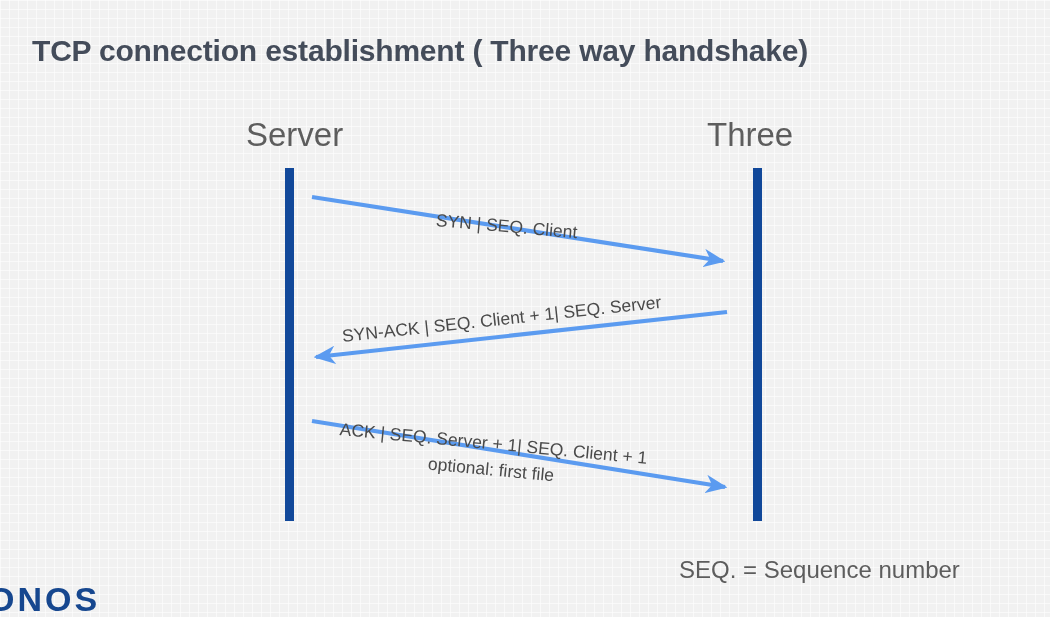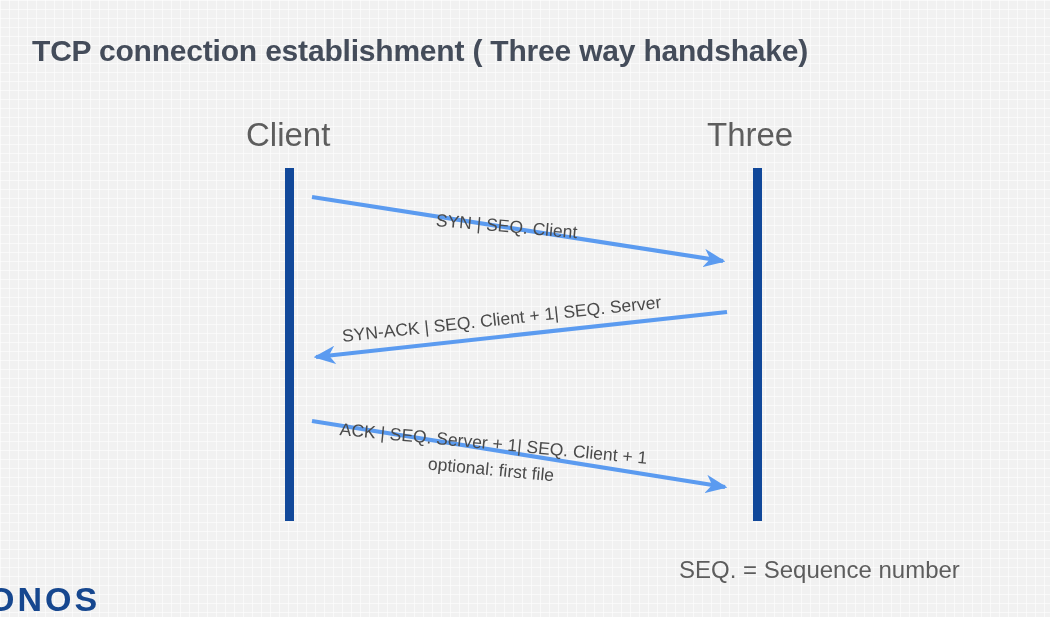--- a/index.html
+++ b/index.html
@@ -123,21 +123,21 @@
     font-family: "Liberation Sans", sans-serif;
   }
 </style>
 </head>
 <body>
 
 <div id="slide">
 
   <div id="title">TCP connection establishment ( Three way handshake)</div>
 
-  <div class="actor-label" id="client-label">Client</div>
+  <div class="actor-label" id="client-label">Server</div>
 
   <div class="actor-label" id="server-label">Three</div>
 
   <div class="lifeline" id="client-lifeline"></div>
 
   <div class="lifeline" id="server-lifeline"></div>
 
   <svg id="arrow-layer" viewBox="0 0 1050 617">
     <defs>
       <marker id="arrowhead-right" markerWidth="5.2" markerHeight="4.4" refX="4.6" refY="2.2" orient="auto" markerUnits="strokeWidth">

